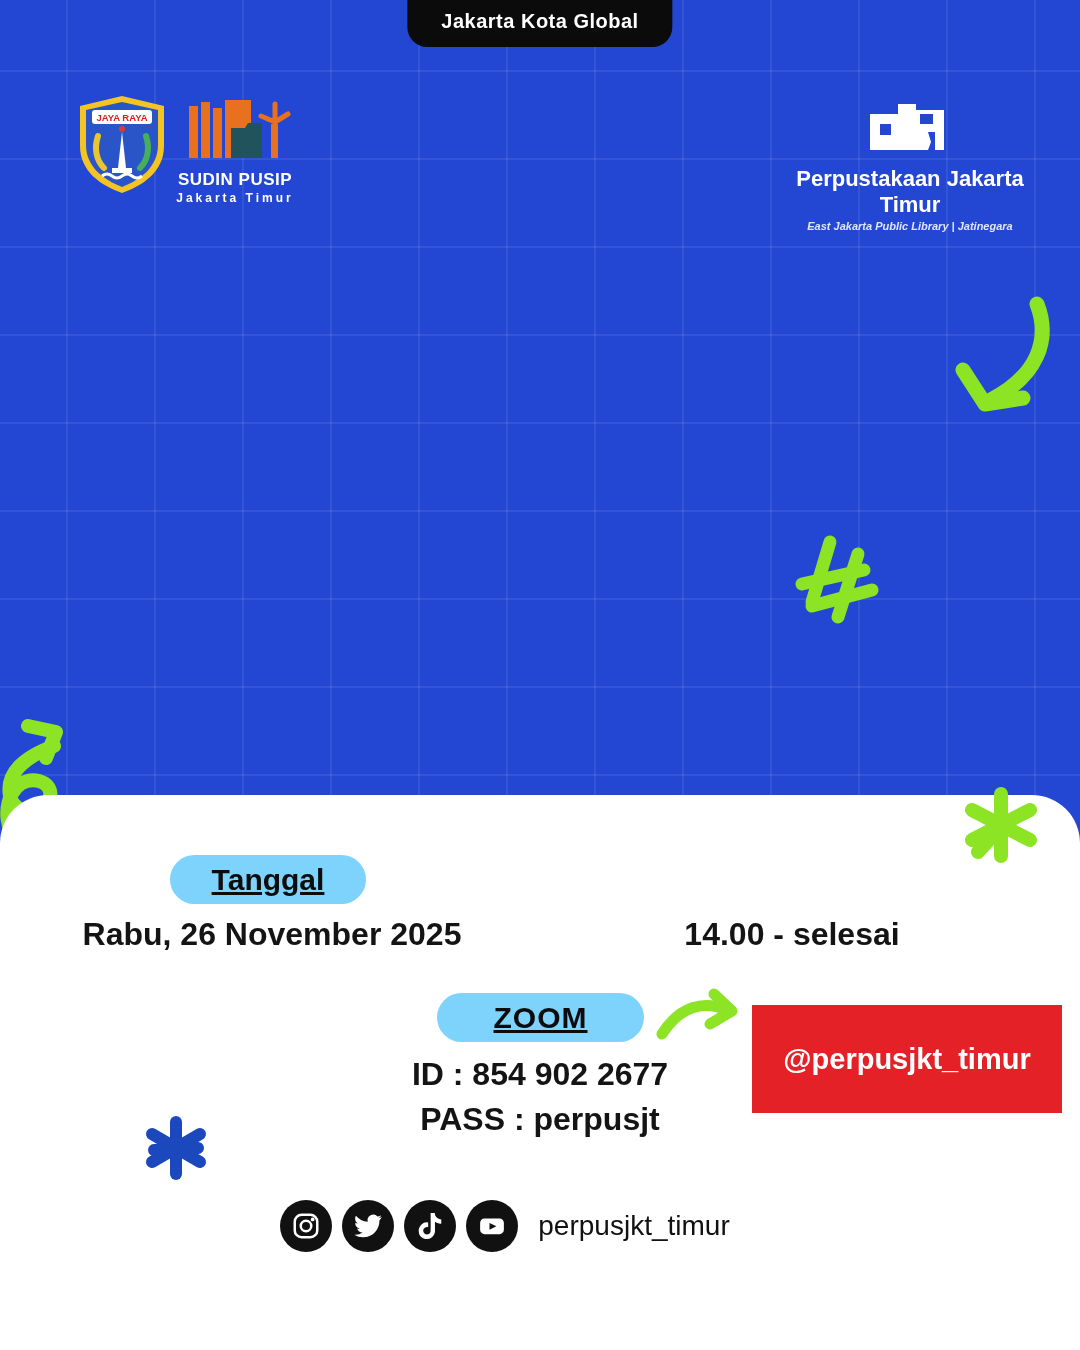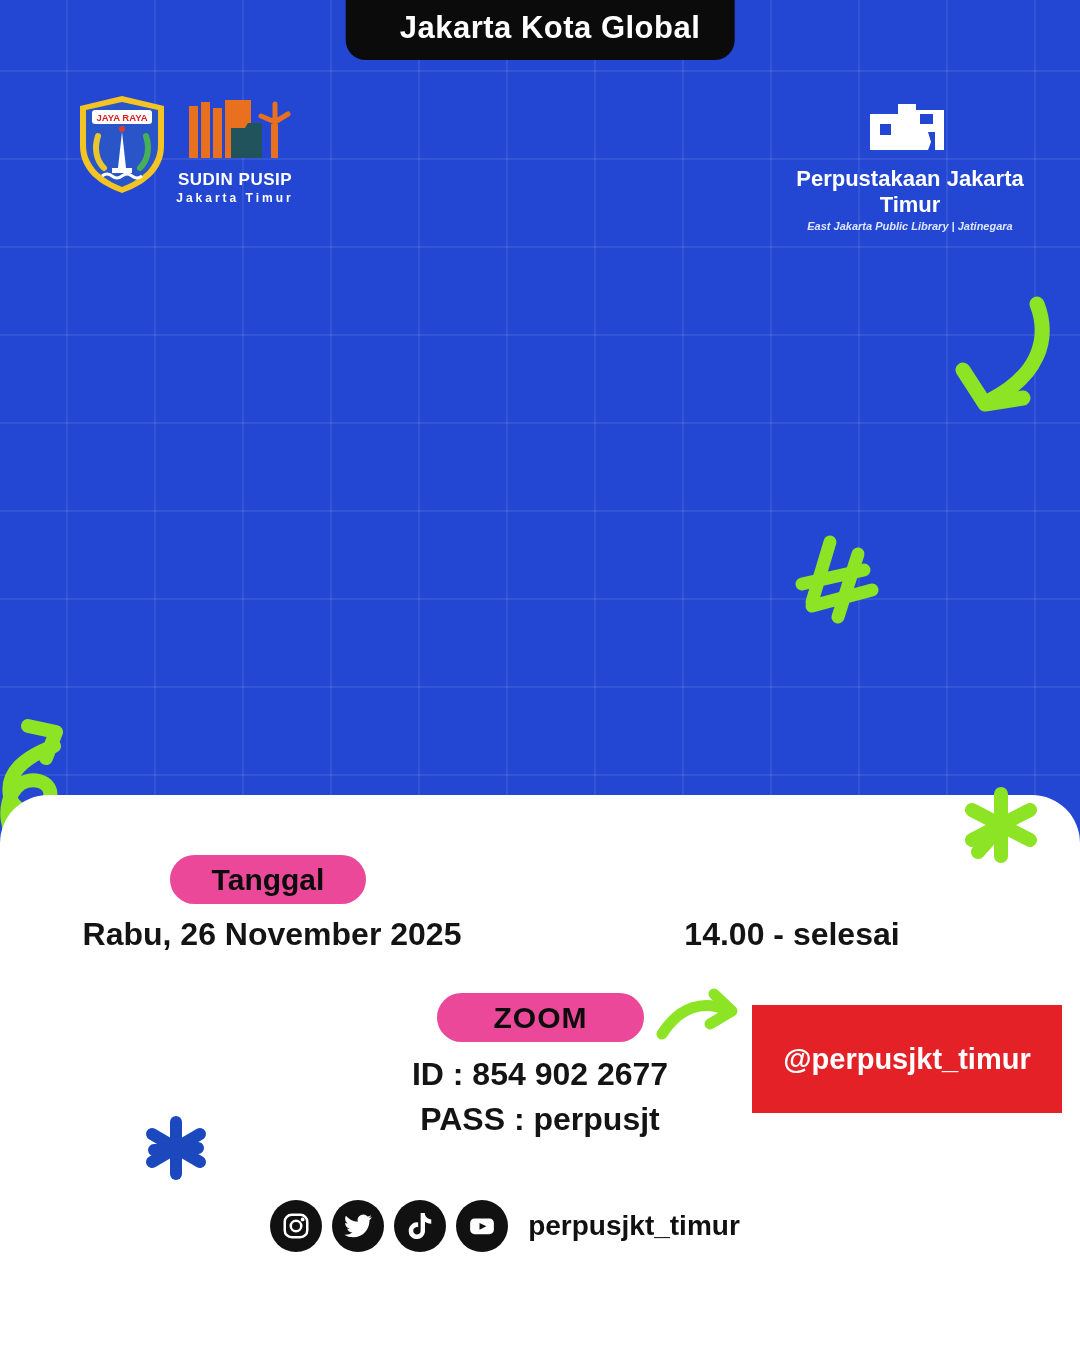--- a/index.html
+++ b/index.html
@@ -13,44 +13,44 @@
     background-color:#2347d3;
     background-image:
       linear-gradient(rgba(255,255,255,0.08) 2px, transparent 2px),
       linear-gradient(90deg, rgba(255,255,255,0.08) 2px, transparent 2px);
     background-size:88px 88px;
     background-position:-22px -18px;
   }
   .top-badge{
     position:absolute;top:0;left:50%;transform:translateX(-50%);
     background:#0b0b0b;color:#fff;
-    padding:10px 34px 14px 54px;border-radius:0 0 20px 20px;
-    font-size:31px;font-weight:bold;letter-spacing:.5px;white-space:nowrap;text-align:center;
+    padding:10px 34px 14px 34px;border-radius:0 0 20px 20px;
+    font-size:20px;font-weight:bold;letter-spacing:.5px;white-space:nowrap;text-align:center;
   }
   .logo-shield{position:absolute;left:76px;top:94px;}
   .logo-sudin{position:absolute;left:170px;top:98px;width:130px;text-align:center;}
   .sudin-line1{color:#fff;font-weight:bold;font-size:17px;letter-spacing:.5px;margin-top:4px;}
   .sudin-line2{color:#fff;font-weight:bold;font-size:12px;letter-spacing:3px;margin-top:1px;}
   .logo-perpus{position:absolute;left:770px;top:100px;width:280px;text-align:center;}
   .perpus-title{color:#fff;font-size:22px;font-weight:bold;margin-top:12px;}
   .perpus-sub{color:#dfe6ff;font-size:11px;font-style:italic;font-weight:bold;margin-top:2px;}
   .headline{
     position:absolute;left:112px;top:232px;width:880px;
     color:#ffffff;font-weight:bold;font-size:55px;line-height:80px;
     letter-spacing:-1px;
   }
   .doodle{position:absolute;}
   .white-card{
     position:absolute;left:0;top:795px;width:1080px;height:555px;
     background:#ffffff;border-radius:48px 48px 0 0;
   }
   .pill{
-    position:absolute;background:#ec4899;color:#0c0c0c;
+    position:absolute;background:#7dd3fc;color:#0c0c0c;
     font-weight:bold;font-size:30px;text-align:center;
-    border-radius:26px;line-height:49px;height:49px;
+    border-radius:26px;line-height:49px;height:49px;text-decoration:underline;
   }
   .pill-tanggal{left:170px;top:855px;width:196px;}
   .pill-waktu{left:690px;top:855px;width:204px;}
   .pill-zoom{left:437px;top:993px;width:207px;letter-spacing:1px;}
   .detail-value{
     position:absolute;color:#141414;font-weight:bold;font-size:32px;text-align:center;
   }
   .val-date{left:40px;top:916px;width:464px;}
   .val-time{left:640px;top:916px;width:304px;}
   .val-zoom-id{left:350px;top:1056px;width:380px;}
@@ -61,21 +61,21 @@
     display:flex;flex-direction:column;justify-content:center;gap:6px;
   }
   .yt-line1{font-size:27px;letter-spacing:.5px;}
   .yt-line2{font-size:29px;}
   .social-row{
     position:absolute;left:0;top:1200px;width:1010px;
     display:flex;align-items:center;justify-content:center;gap:10px;
   }
   .social-icon{width:52px;height:52px;border-radius:50%;background:#111;
     display:flex;align-items:center;justify-content:center;}
-  .social-handle{color:#111;font-weight:bold;font-size:28px;margin-left:10px;}
+  .social-handle{color:#111;font-weight:normal;font-size:28px;margin-left:10px;}
 </style>
 </head>
 <body>
 
 <div class="poster">
 
   <div class="blue-zone"></div>
 
   <div class="top-badge">Jakarta Kota Global</div>
 

